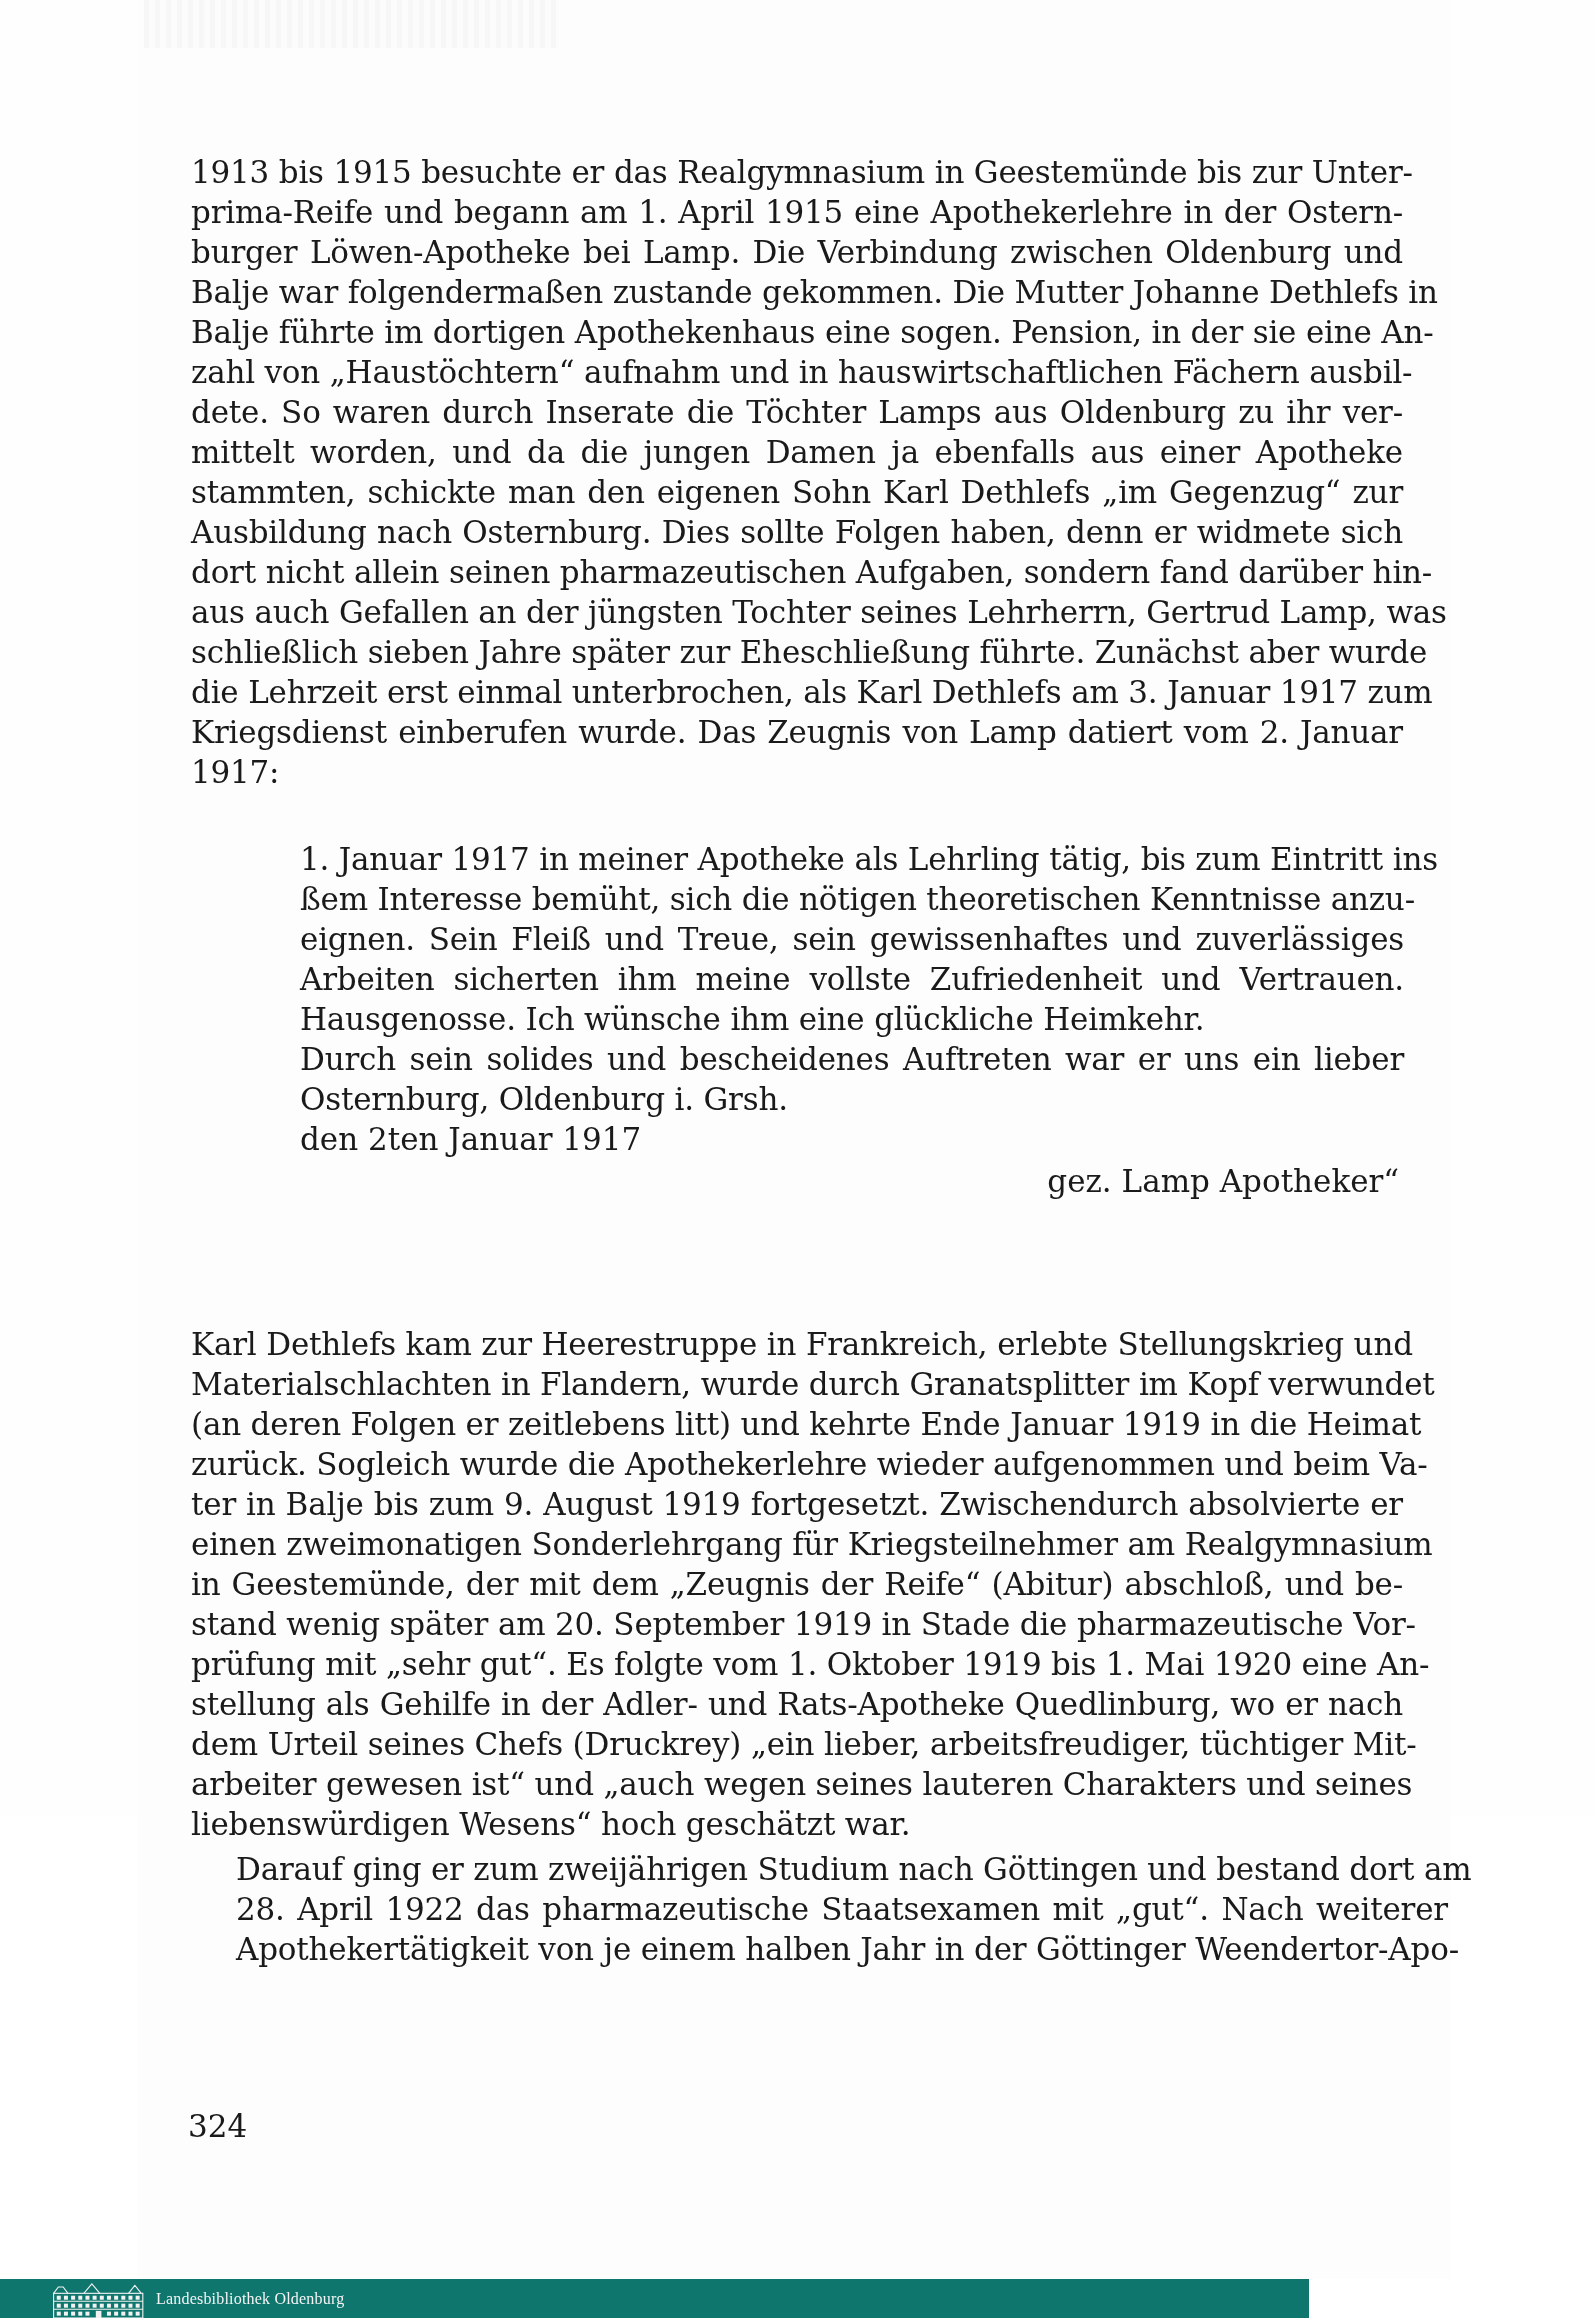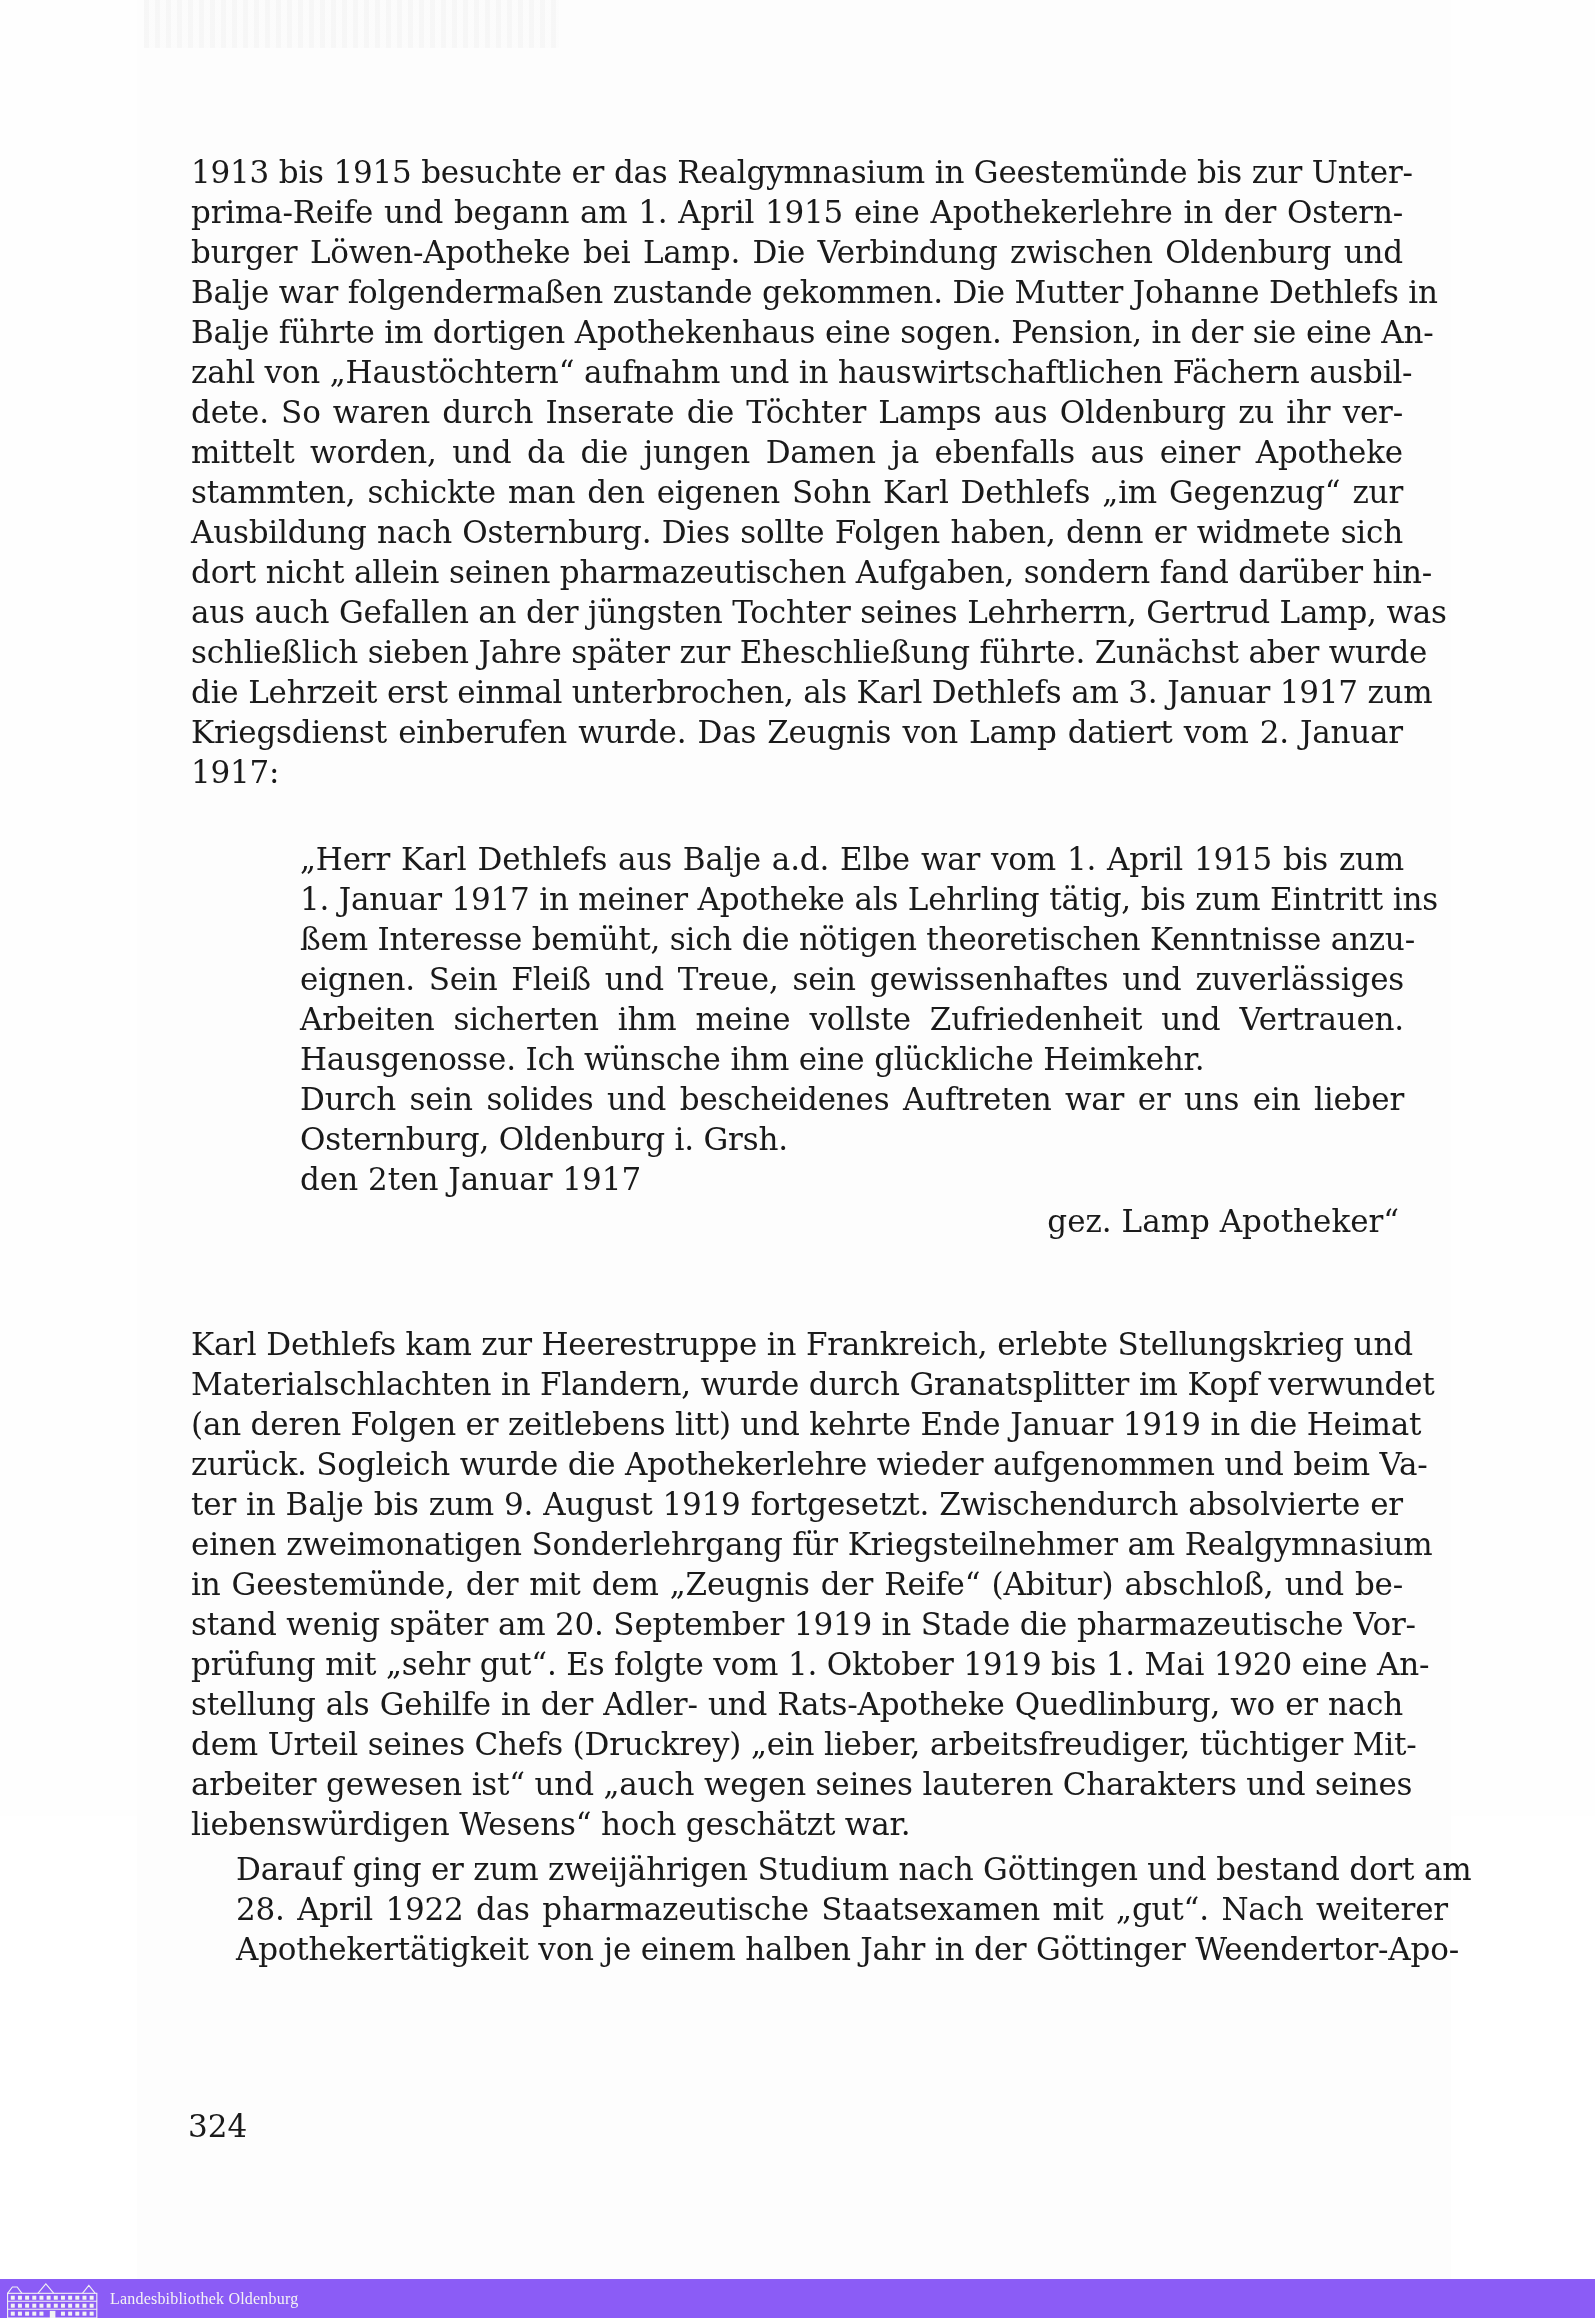--- a/index.html
+++ b/index.html
@@ -84,25 +84,26 @@
     left: 188px;
     top: 2106px;
     font-size: 31px;
     line-height: 40px;
     text-align: right;
   }
   .footer-bar {
     position: absolute;
     left: 0;
     top: 2279px;
-    width: 1595px;
+    width: 1263px;
     height: 40px;
-    background: #8b5cf6;
+    background: #0f766e;
     display: flex;
     align-items: center;
+    padding-left: 46px;
   }
   .library-logo {
     width: 94px;
     height: 37px;
     margin-left: 6.4px;
     margin-top: 3.2px;
   }
   .library-name {
     margin-left: 9.6px;
     color: #f4f4f4;
@@ -132,21 +133,20 @@
       <span class="line">dort nicht allein seinen pharmazeutischen Aufgaben, sondern fand darüber hin-</span>
       <span class="line">aus auch Gefallen an der jüngsten Tochter seines Lehrherrn, Gertrud Lamp, was</span>
       <span class="line">schließlich sieben Jahre später zur Eheschließung führte. Zunächst aber wurde</span>
       <span class="line">die Lehrzeit erst einmal unterbrochen, als Karl Dethlefs am 3. Januar 1917 zum</span>
       <span class="line">Kriegsdienst einberufen wurde. Das Zeugnis von Lamp datiert vom 2. Januar</span>
       <span class="line last">1917:</span>
     </div>
 
   <div class="quote">
     <div id="quote-lines">
-        <span class="line">„Herr Karl Dethlefs aus Balje a.d. Elbe war vom 1. April 1915 bis zum</span>
         <span class="line">1. Januar 1917 in meiner Apotheke als Lehrling tätig, bis zum Eintritt ins</span>
         <span class="line">ßem Interesse bemüht, sich die nötigen theoretischen Kenntnisse anzu-</span>
         <span class="line">eignen. Sein Fleiß und Treue, sein gewissenhaftes und zuverlässiges</span>
         <span class="line">Arbeiten sicherten ihm meine vollste Zufriedenheit und Vertrauen.</span>
         <span class="line last">Hausgenosse. Ich wünsche ihm eine glückliche Heimkehr.</span>
         <span class="line">Durch sein solides und bescheidenes Auftreten war er uns ein lieber</span>
       </div>
     <span class="line last">Osternburg, Oldenburg i. Grsh.</span>
     <div class="sig-row">
       <span>den 2ten Januar 1917</span>

